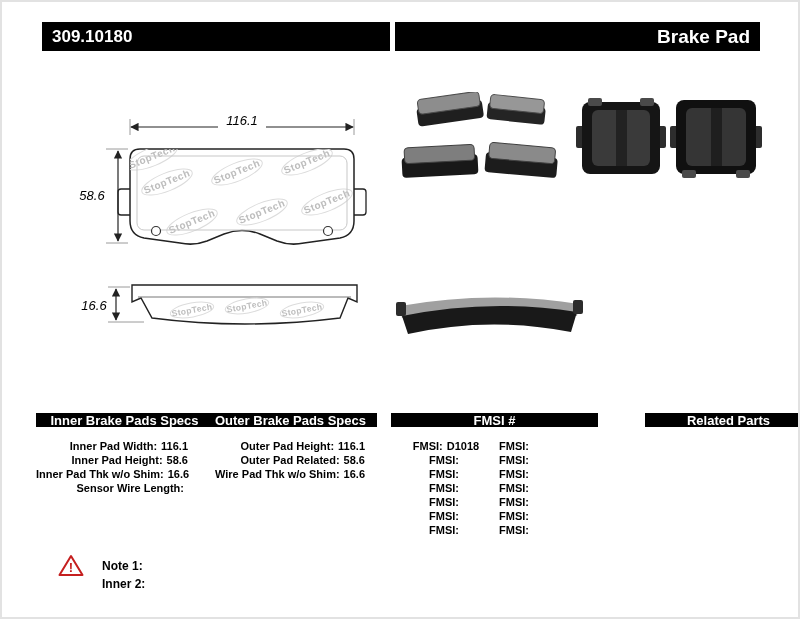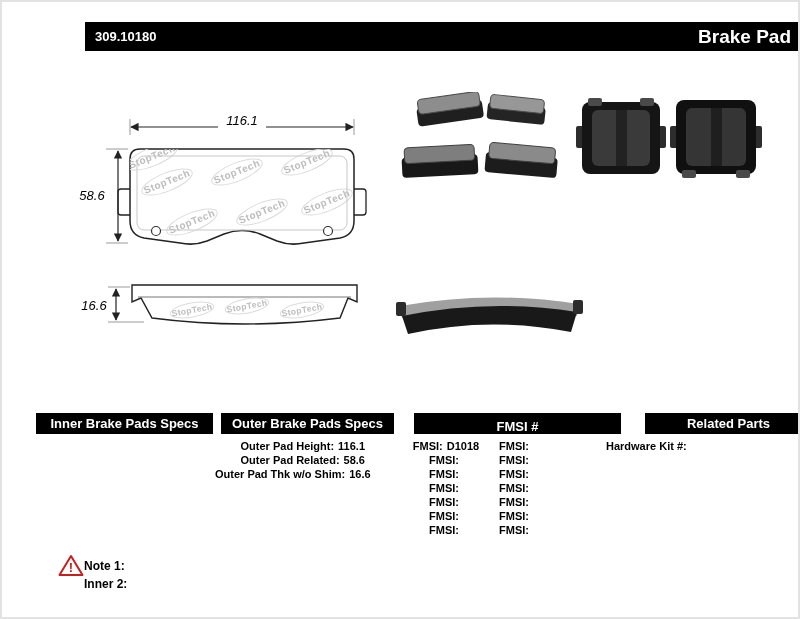--- a/index.html
+++ b/index.html
@@ -1,36 +1,36 @@
 <!DOCTYPE html>
 <html><head>
 <meta charset="utf-8">
 <style>
   html,body{margin:0;padding:0;background:#fff;}
   .page{position:relative;width:800px;height:619px;background:#fff;border:2px solid #e2e2e2;
         font-family:"Liberation Sans",sans-serif;overflow:hidden;box-sizing:border-box;}
   .bar{position:absolute;background:#000;color:#fff;font-weight:bold;display:flex;align-items:center;box-sizing:border-box;}
-  #part-bar{left:40px;top:20px;width:348px;height:29px;padding-left:10px;font-size:13px;margin-left:43px;}
-  #title-bar{left:393px;top:20px;width:406px;height:29px;padding-right:10px;font-size:19px;justify-content:flex-end;}
+  #part-bar{left:40px;top:20px;width:348px;height:29px;padding-left:10px;font-size:17px;}
+  #title-bar{left:393px;top:20px;width:365px;height:29px;padding-right:10px;font-size:19px;justify-content:flex-end;}
   .svgabs{position:absolute;}
-  .spec-header{position:absolute;top:411px;height:21px;background:#000;color:#fff;font-weight:bold;
+  .spec-header{position:absolute;top:411px;height:14px;background:#000;color:#fff;font-weight:bold;
                font-size:13px;display:flex;align-items:center;justify-content:center;box-sizing:border-box;}
   #hdr-inner{left:34px;width:177px;}
-  #hdr-outer{left:219px;width:173px;}
-  #hdr-fmsi{left:412px;width:207px;align-items:flex-end;}
+  #hdr-outer{left:202px;width:173px;}
+  #hdr-fmsi{left:389px;width:207px;}
   #hdr-related{left:599px;width:167px;margin-left:44px;}
   .spec-col{position:absolute;top:437px;font-size:11px;font-weight:bold;line-height:14px;color:#000;}
   #col-inner{left:34px;width:152px;text-align:right;}
   #col-outer{left:213px;width:150px;text-align:right;}
   #col-fmsi-1{left:394px;width:100px;text-align:center;}
   #col-fmsi-2{left:497px;width:92px;text-align:left;}
   #col-related{left:604px;width:160px;text-align:left;}
   .spec-row{white-space:nowrap;}
   .val{margin-left:4px;}
-  .note-label{position:absolute;left:82px;font-weight:bold;font-size:12px;color:#000;}
+  .note-label{position:absolute;left:100px;font-weight:bold;font-size:12px;color:#000;}
   #note-1{top:557px;}
   #note-2{top:575px;}
   #warn{position:absolute;left:56px;top:552px;}
   text{font-family:"Liberation Sans",sans-serif;}
   .dimtxt{font-size:13px;font-style:italic;fill:#000;}
   .wm-ell{fill:none;stroke:#dcdcdc;stroke-width:1;}
   .wm-txt{fill:#bdbdbd;font-size:10px;font-weight:bold;letter-spacing:.5px;}
   .wm-txt-sm{fill:#bdbdbd;font-size:8.5px;font-weight:bold;letter-spacing:.4px;}
 </style>
 </head>
@@ -194,25 +194,31 @@
   <div class="spec-header" id="hdr-outer">
     <span>Outer Brake Pads Specs</span>
   </div>
   <div class="spec-header" id="hdr-fmsi">
     <span>FMSI #</span>
   </div>
   <div class="spec-header" id="hdr-related">
     <span>Related Parts</span>
   </div>
 
+  <div class="spec-col" id="col-inner">
+    <div class="spec-row"><span>Inner Pad Width:</span><span class="val">116.1</span></div>
+    <div class="spec-row"><span>Inner Pad Height:</span><span class="val">58.6</span></div>
+    <div class="spec-row"><span>Inner Pad Thk w/o Shim:</span><span class="val">16.6</span></div>
+    <div class="spec-row"><span>Sensor Wire Length:</span><span class="val"></span></div>
+  </div>
 
   <div class="spec-col" id="col-outer">
     <div class="spec-row"><span>Outer Pad Height:</span><span class="val">116.1</span></div>
     <div class="spec-row"><span>Outer Pad Related:</span><span class="val">58.6</span></div>
-    <div class="spec-row"><span>Outer Pad Thk w/o Shim:</span><span class="val">16.6</span></div>
+    <div class="spec-row"><span>Wire Pad Thk w/o Shim:</span><span class="val">16.6</span></div>
   </div>
 
   <div class="spec-col" id="col-fmsi-1">
     <div class="spec-row"><span>FMSI:</span><span class="val">D1018</span></div>
     <div class="spec-row"><span>FMSI:</span><span class="val"></span></div>
     <div class="spec-row"><span>FMSI:</span><span class="val"></span></div>
     <div class="spec-row"><span>FMSI:</span><span class="val"></span></div>
     <div class="spec-row"><span>FMSI:</span><span class="val"></span></div>
     <div class="spec-row"><span>FMSI:</span><span class="val"></span></div>
     <div class="spec-row"><span>FMSI:</span><span class="val"></span></div>
@@ -221,23 +227,20 @@
   <div class="spec-col" id="col-fmsi-2">
     <div class="spec-row"><span>FMSI:</span><span class="val"></span></div>
     <div class="spec-row"><span>FMSI:</span><span class="val"></span></div>
     <div class="spec-row"><span>FMSI:</span><span class="val"></span></div>
     <div class="spec-row"><span>FMSI:</span><span class="val"></span></div>
     <div class="spec-row"><span>FMSI:</span><span class="val"></span></div>
     <div class="spec-row"><span>FMSI:</span><span class="val"></span></div>
     <div class="spec-row"><span>FMSI:</span><span class="val"></span></div>
   </div>
 
-  <div class="spec-col" id="col-related">
-    <div class="spec-row"><span>Hardware Kit #:</span><span class="val"></span></div>
-  </div>
 
   <svg id="warn" width="26" height="23" viewBox="0 0 26 23">
     <path d="M13,2 L24.5,21 L1.5,21 Z" fill="#ffffff" stroke="#c51f1f" stroke-width="2" stroke-linejoin="round"></path>
     <text x="13" y="18" text-anchor="middle" font-size="13" font-weight="bold" fill="#c51f1f">!</text>
   </svg>
   <div class="note-label" id="note-1">Note 1:</div>
   <div class="note-label" id="note-2">Inner 2:</div>
 
 </div>
 

